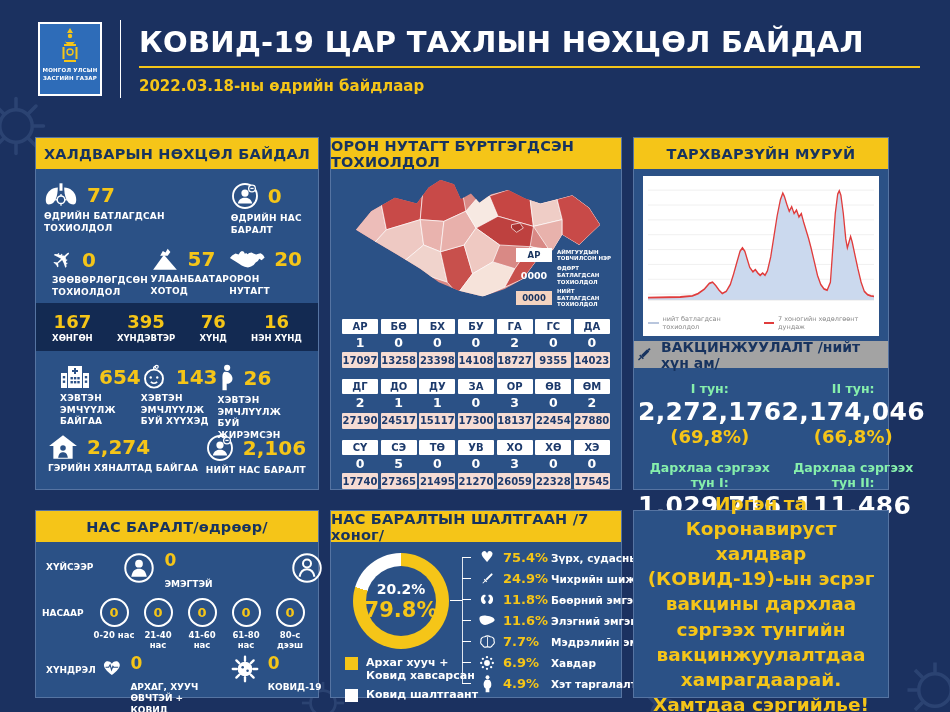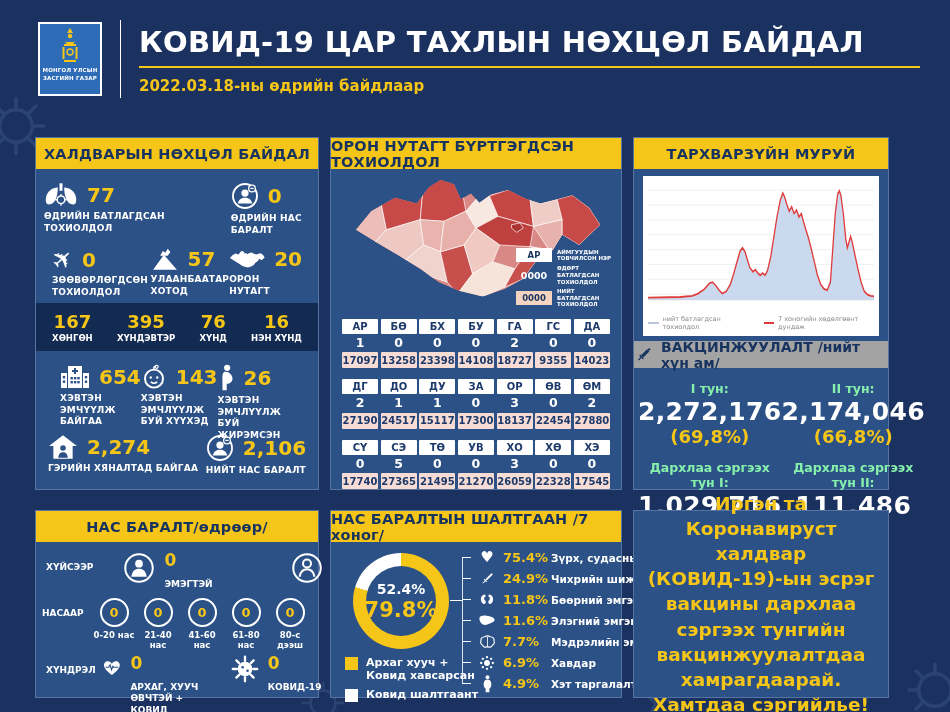--- a/index.html
+++ b/index.html
@@ -615,21 +615,21 @@
             </div>
           </div>
       </div>
     </div>
 
     <div class="panel p-bot">
       <div class="panel-header">НАС БАРАЛТЫН ШАЛТГААН /7 хоног/</div>
       <div class="cause-wrap">
         <div class="donut">
           <div class="donut-hole">
-            <div class="d-small">52.4%</div>
+            <div class="d-small">20.2%</div>
             <div class="d-big">79.8%</div>
           </div>
         </div>
         <div class="donut-legend">
           <div class="dl-item">
             <div class="dl-swatch" style="background:#F5C518"></div>
             <div class="dl-label">Архаг хууч + Ковид хавсарсан</div>
           </div>
           <div class="dl-item">
             <div class="dl-swatch" style="background:#ffffff"></div>

